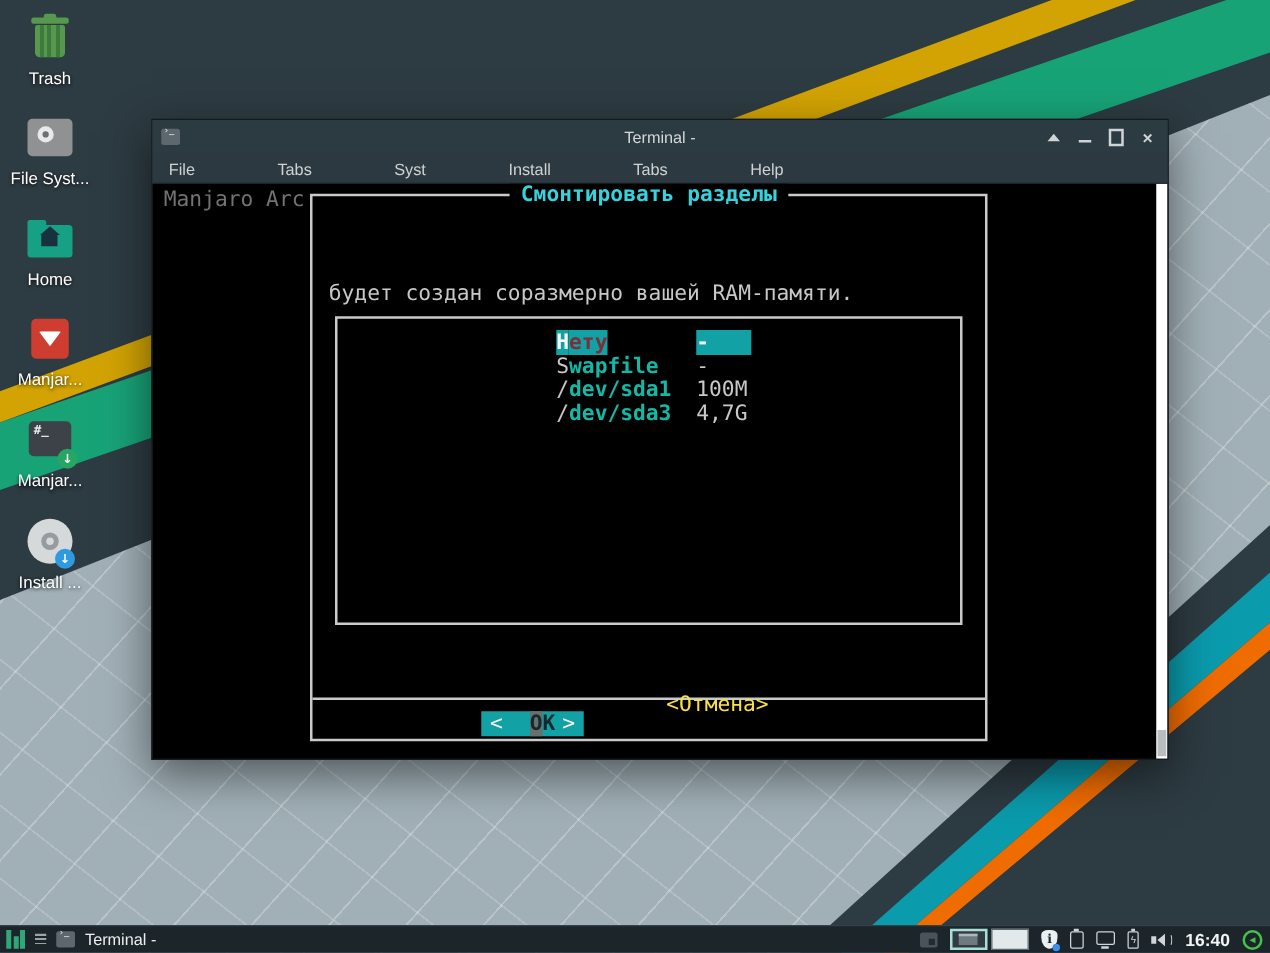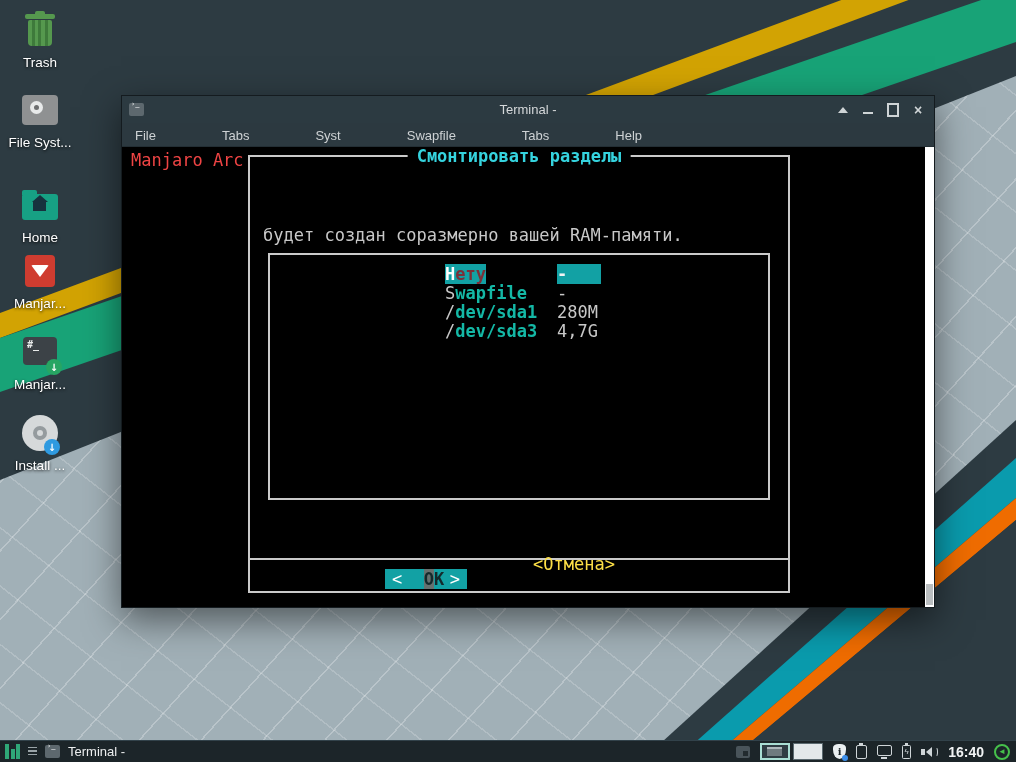--- a/index.html
+++ b/index.html
@@ -72,21 +72,21 @@
   .wb-shade::before { content:""; width:0; height:0; border-left:5px solid transparent; border-right:5px solid transparent; border-bottom:6px solid #cfd4d6; }
   .wb-min::before { content:""; width:10px; height:2px; background:#cfd4d6; margin-top:6px; }
   .wb-max::before { content:""; width:10px; height:10px; border:2px solid #cfd4d6; }
   .wb-close { color:#cfd4d6; font-size:14px; font-weight:bold; line-height:1; }
 
   .menubar { height:24px; display:flex; align-items:flex-end; background:#2c3940; border-bottom:1px solid #232e34; padding-left:4px;gap:48px; }
   .menu-item { font-size:13px; color:#ced2d4; padding:3px 9px; cursor:default; }
 
   .content { position:relative; flex:1; background:#000; overflow:hidden;
     font-family:"DejaVu Sans Mono",monospace; font-size:17px; color:#c8c8c8; }
-  .shell-text { position:absolute; left:9px; top:3px; color:#ef4444; white-space:pre; }
+  .shell-text { position:absolute; left:9px; top:3px; color:#737373; white-space:pre; }
 
   .vscroll { position:absolute; right:0; top:0; bottom:0; width:9px; background:#ffffff; }
   .vthumb { position:absolute; left:1px; right:1px; bottom:2px; height:21px; background:#b9bdbf; }
 
   
   #dialog { position:absolute; left:126px; top:8px; width:542px; height:438px;
     background:#000; border:2px solid #cacaca; }
   .dlg-title { position:absolute; top:-11px; left:50%; transform:translateX(-50%);
     background:#000; padding:0 9px; color:#35d3de; font-weight:bold; white-space:nowrap; }
   .dlg-body { position:absolute; left:13px; top:31px; line-height:19px; white-space:pre; }
@@ -176,21 +176,21 @@
       <div class="trash-body"></div>
   </div>
   <div class="label">Trash</div>
 </div>
 <div class="dicon" style="top:90px">
   <div class="glyph">
       <div class="hdd"></div>
     </div>
   <div class="label">File Syst...</div>
 </div>
-<div class="dicon" style="top:185px">
+<div class="dicon" style="top:171px">
   <div class="glyph">
       <div class="folder">
         <div class="house"></div>
       </div>
     </div>
   <div class="label">Home</div>
 </div>
 <div class="dicon" style="top:251px">
   <div class="glyph">
       <div class="pdf"></div>
@@ -222,21 +222,21 @@
       <div class="wb wb-shade"></div>
       <div class="wb wb-min"></div>
       <div class="wb wb-max"></div>
       <div class="wb wb-close">×</div>
     </div>
   </div>
   <div class="menubar">
     <div class="menu-item">File</div>
     <div class="menu-item">Tabs</div>
     <div class="menu-item">Syst</div>
-    <div class="menu-item">Swapfile</div>
+    <div class="menu-item">Install</div>
     <div class="menu-item">Tabs</div>
     <div class="menu-item">Help</div>
   </div>
   <div class="content">
     <div class="shell-text">Manjaro Arc</div>
 
     <div id="dialog">
       <div class="dlg-title">Смонтировать разделы</div>
       <div class="dlg-body">
         <div>будет создан соразмерно вашей RAM-памяти.</div>
@@ -255,21 +255,21 @@
                 <span class="key">S</span>
                 <span class="rest">wapfile</span>
               </div>
             <div class="cell-val">-</div>
           </div>
           <div class="row">
             <div class="cell-name">
                 <span class="key">/</span>
                 <span class="rest">dev/sda1</span>
               </div>
-            <div class="cell-val">280M</div>
+            <div class="cell-val">100M</div>
           </div>
           <div class="row">
             <div class="cell-name">
                 <span class="key">/</span>
                 <span class="rest">dev/sda3</span>
               </div>
             <div class="cell-val">4,7G</div>
           </div>
         </div>
       </div>

